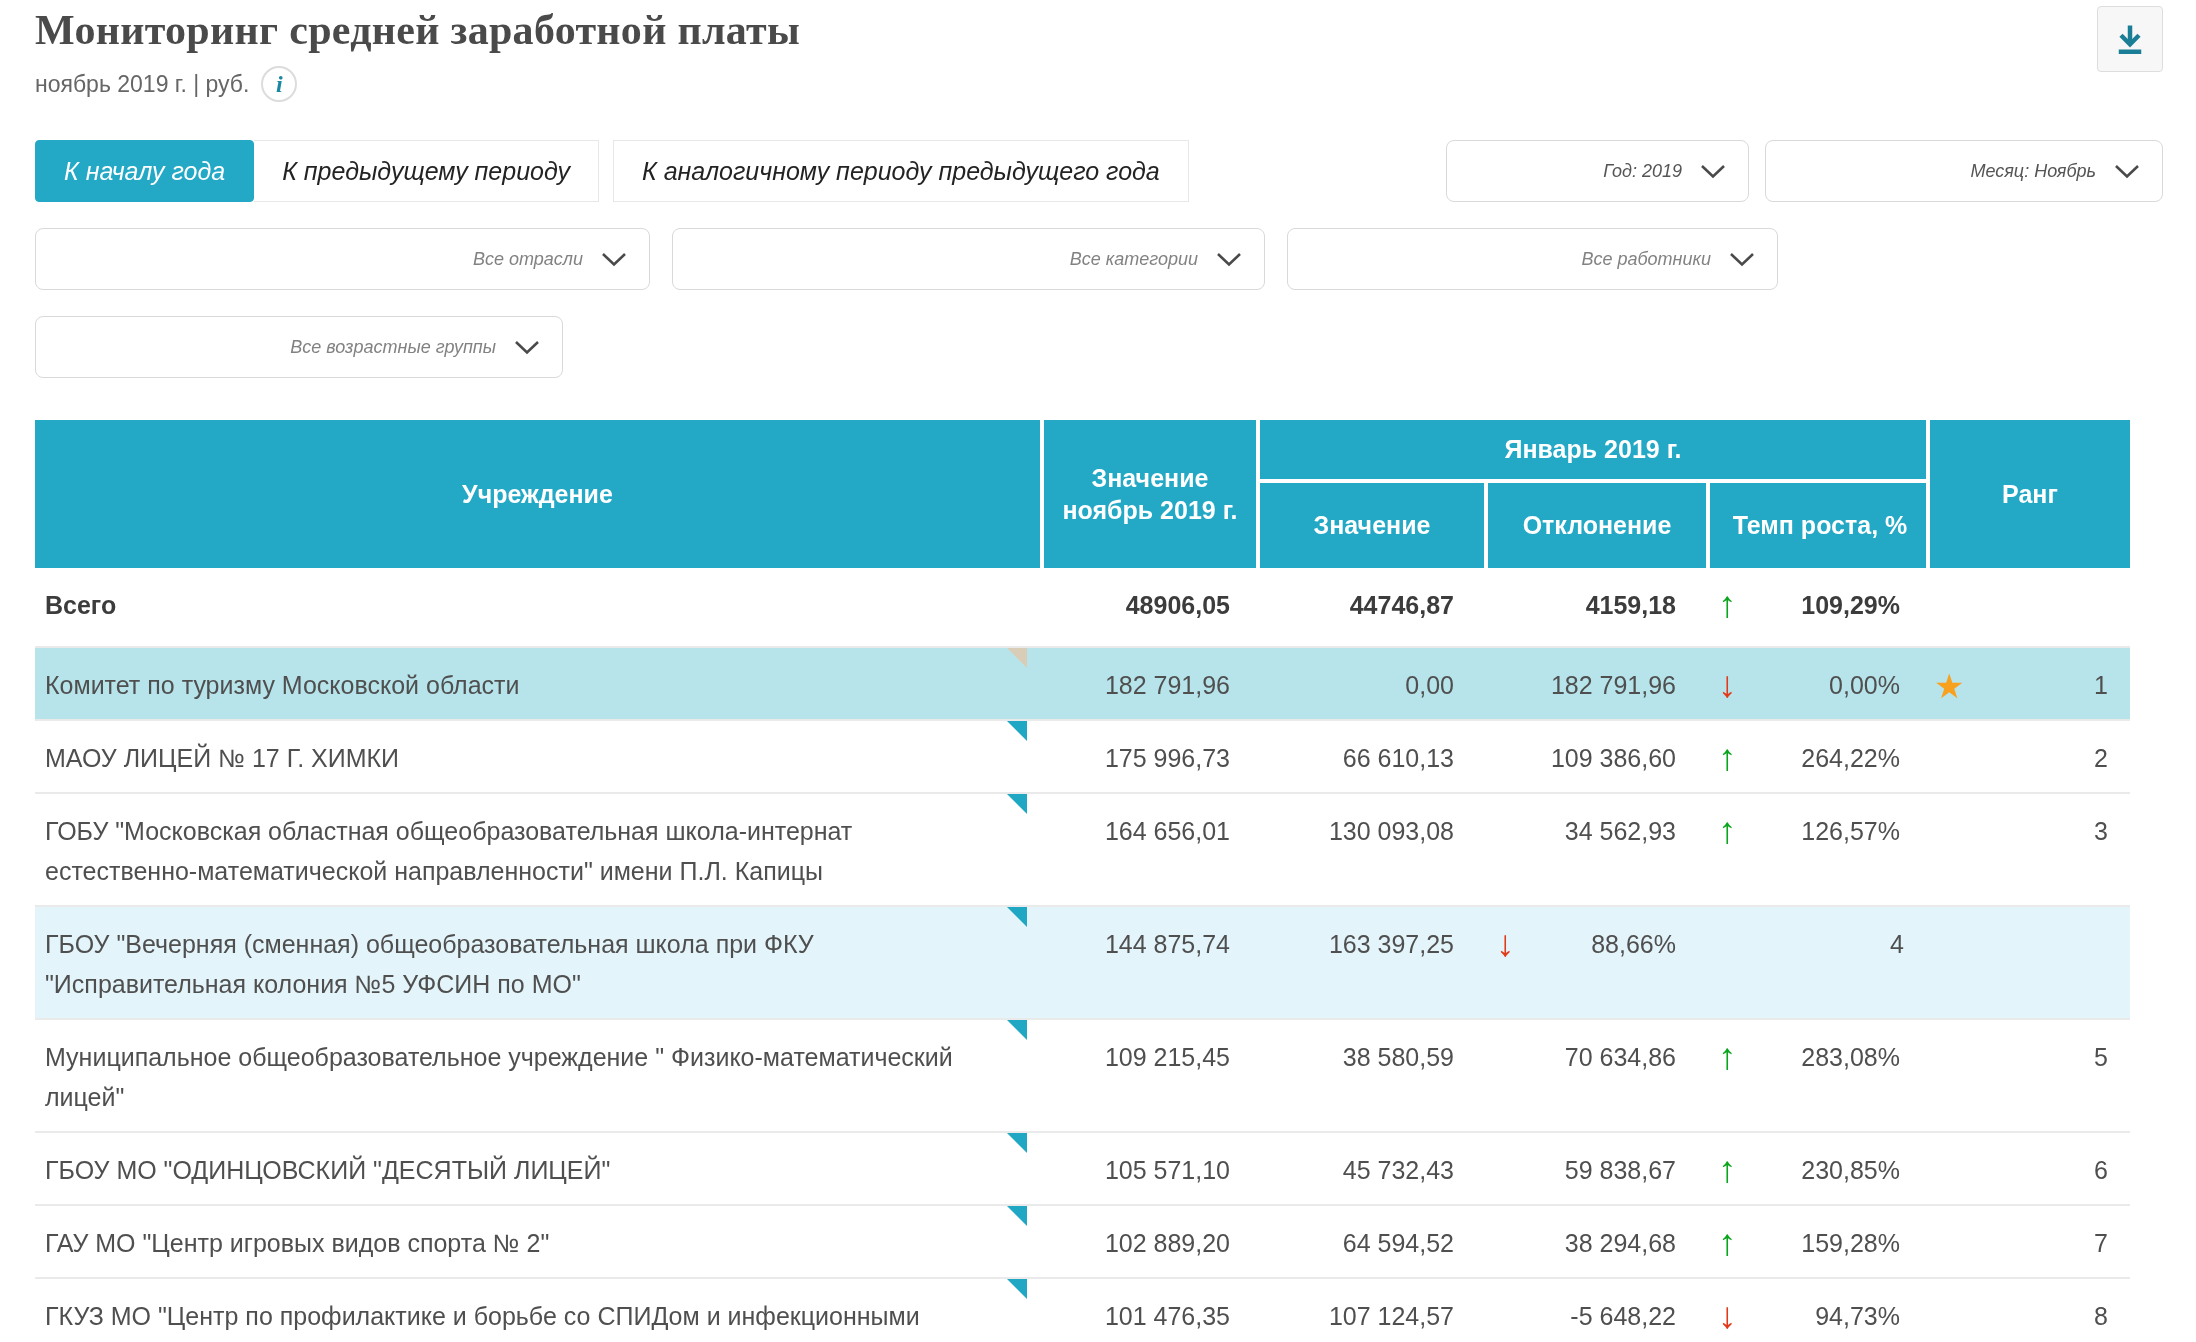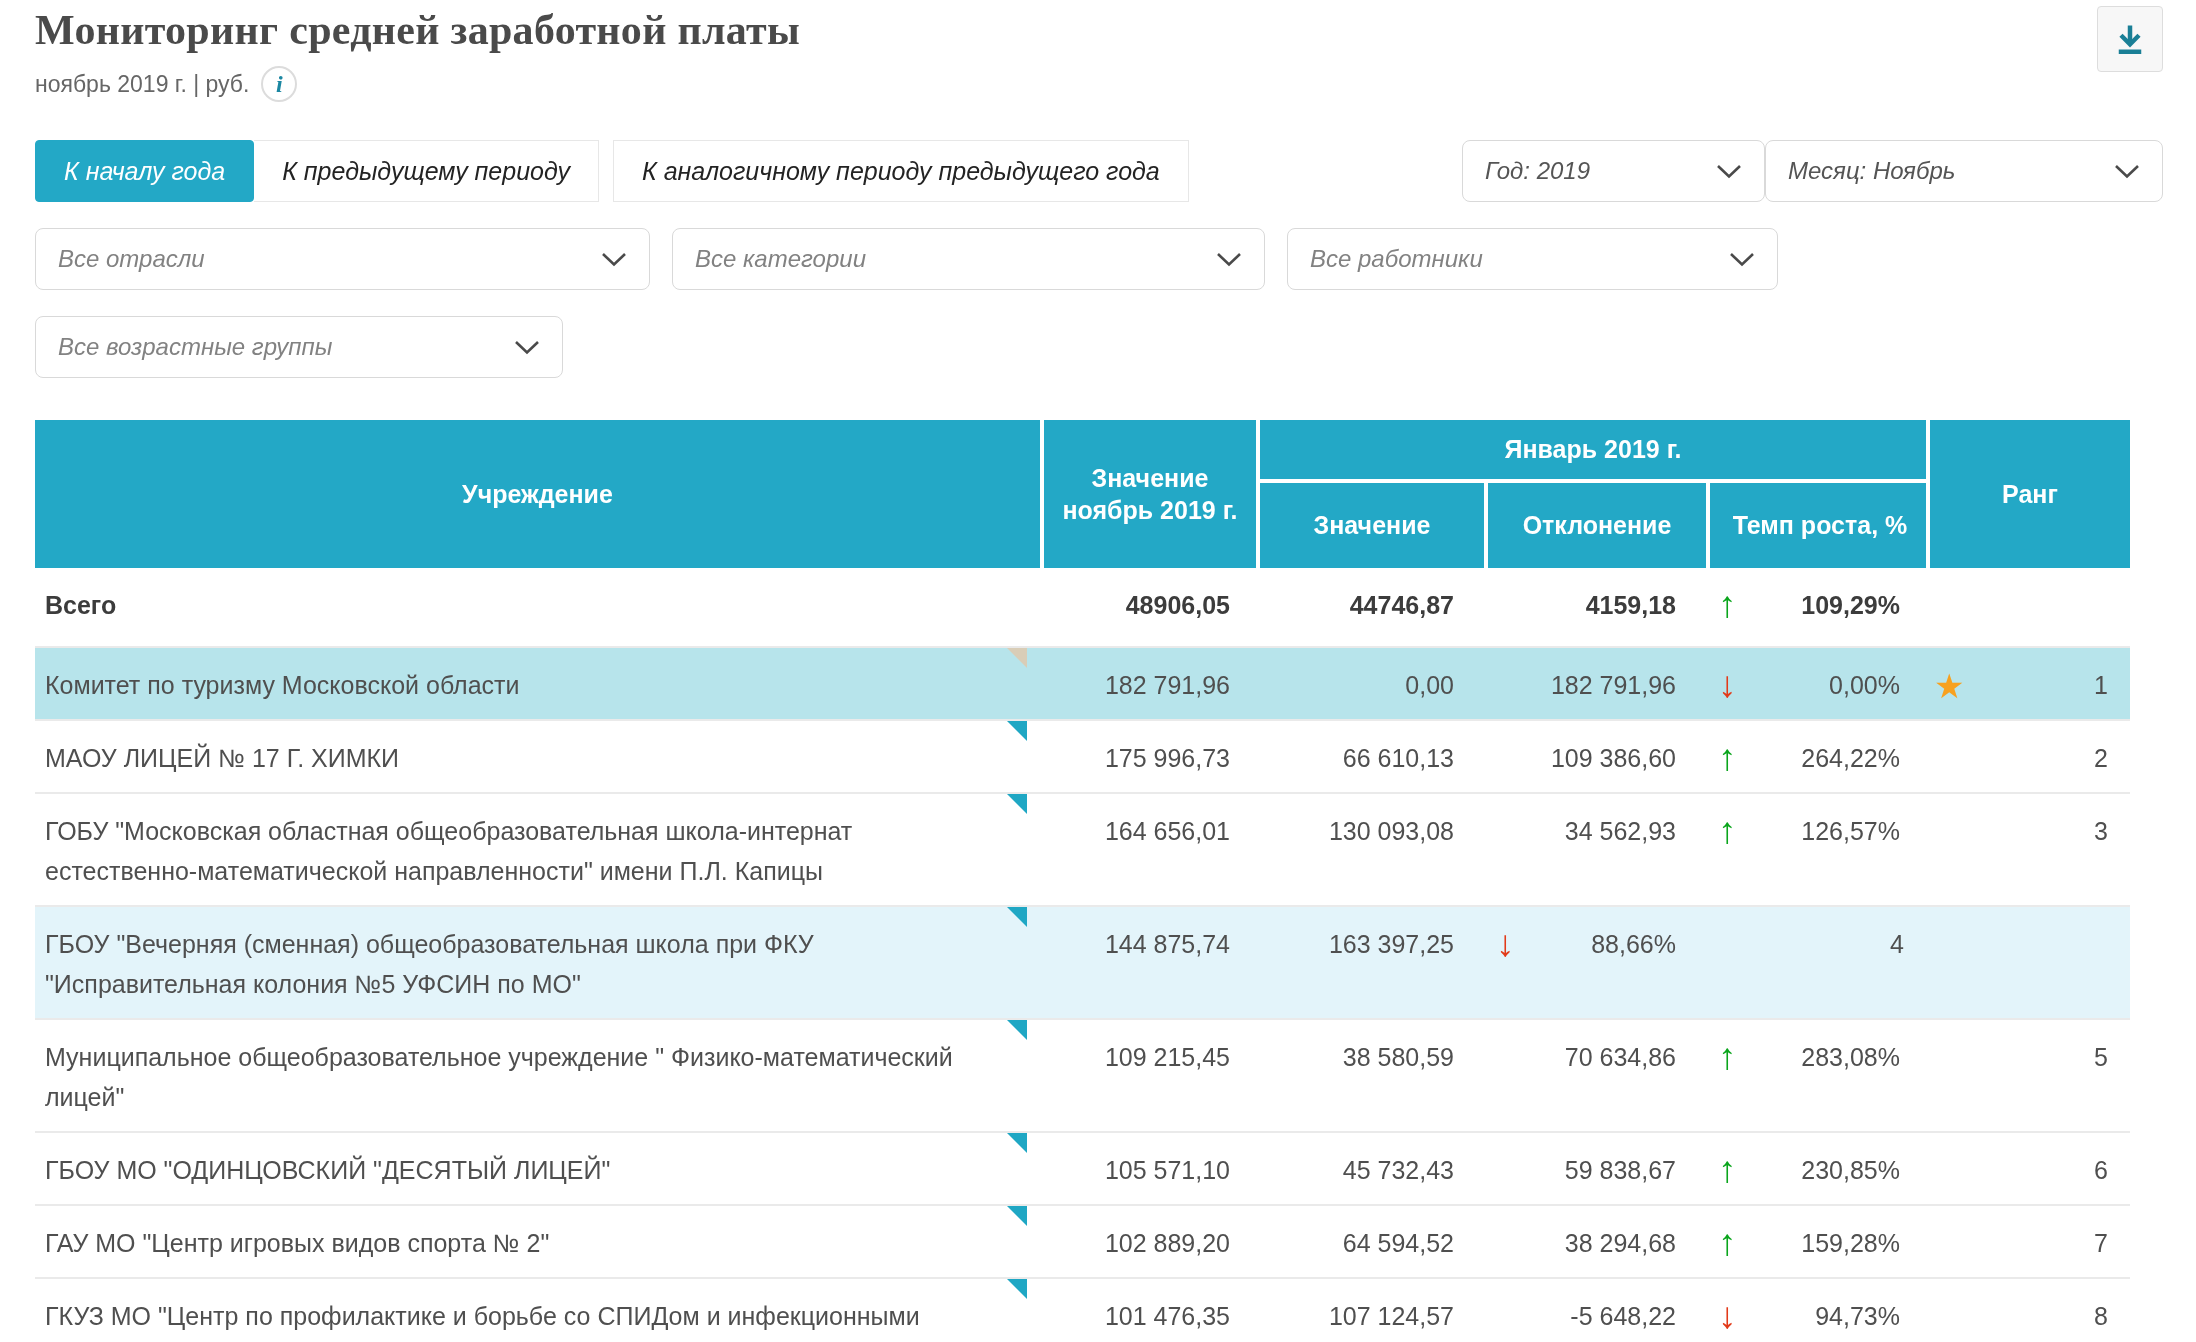--- a/index.html
+++ b/index.html
@@ -45,28 +45,28 @@
     white-space:nowrap;
   }
   .tab + .tab { border-left:none; }
   .tab.active {
     background:#23a8c6; border-color:#23a8c6; color:#fff; border-radius:4px;
   }
   .tab.gap { margin-left:14px; border-left:1px solid #e7e7e7; }
 
   .dd {
     height:62px; background:#fff; border:1px solid #d9d9d9; border-radius:8px;
-    display:flex; align-items:center; justify-content:space-between;
-    padding:0 22px; font-size:24px; cursor:pointer; white-space:nowrap;
+    display:flex; align-items:center; justify-content:flex-end;
+    padding:0 22px; font-size:18px; cursor:pointer; white-space:nowrap;
   }
   .dd .chev { margin-left:18px; display:flex; }
   .dd.dark { color:#555; }
   .dd.light { color:#828282; }
   .dd-year  { margin-left:auto; width:303px; }
-  .dd-month { width:398px; }
+  .dd-month { margin-left:16px; width:398px; }
   .dd-industry { width:615px; }
   .dd-category { width:593px; }
   .dd-workers  { width:491px; }
   .dd-age      { width:528px; }
 
   
   .table { margin-top:42px; width:2095px; font-size:25px; }
 
   .thead {
     display:grid; grid-template-columns:1005px 216px 670px 204px;

